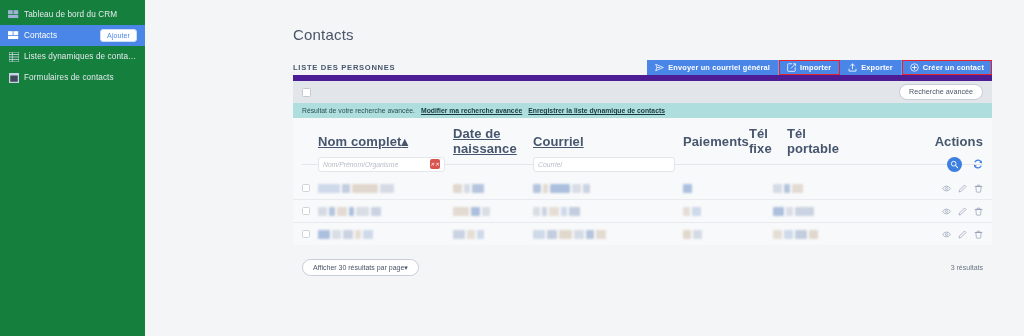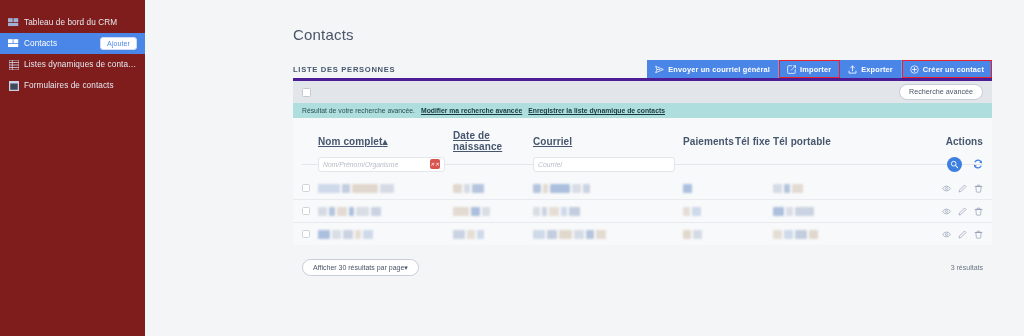--- a/index.html
+++ b/index.html
@@ -7,23 +7,23 @@
     width: 1024px; height: 336px;
     font-family: "Liberation Sans", sans-serif;
     background: #f4f5f7;
     overflow: hidden;
   }
   .app { position: relative; width: 1024px; height: 336px; display: flex; }
 
   
   .sidebar {
     width: 145px; height: 336px;
-    background: #7f1d1d;
+    background: #15803d;
     flex: 0 0 145px;
-    padding-top: 12px;
+    padding-top: 4px;
   }
   .side-item {
     display: flex; align-items: center;
     height: 21px;
     padding: 0 8px;
     color: #e6e9ef;
     font-size: 8.2px;
     letter-spacing: .1px;
     white-space: nowrap;
     position: relative;
@@ -53,21 +53,21 @@
   .content { padding: 26px 32px 0 148px; }
   .page-title {
     font-size: 15px; color: #4a5568; font-weight: 400;
     margin-bottom: 17px; letter-spacing: .2px;
   }
 
   
   .toolbar {
     display: flex; align-items: stretch;
     height: 21px;
-    border-bottom: 3px solid #4c1d95;
+    border-bottom: 6px solid #4c1d95;
     position: relative;
   }
   .list-title {
     font-size: 7.6px; font-weight: bold; letter-spacing: .7px;
     color: #46566e; display: flex; align-items: center;
     padding-right: 8px;
   }
   .tbtns { margin-left: auto; display: flex; align-items: stretch; padding-left: 20px; }
   .tbtn {
     display: flex; align-items: center; gap: 4px;
@@ -123,21 +123,21 @@
 
   
   .tbl { background: #f8f9fa; padding-top: 12px; }
   .row {
     display: flex; align-items: center;
     padding: 0 9px;
     min-height: 22px;
   }
   .head { height: 19px; }
   .head .cell {
-    font-size: 10px; color: #46566e; font-weight: bold; letter-spacing: .1px;
+    font-size: 13px; color: #46566e; font-weight: bold; letter-spacing: .1px;
   }
   .head .cell.link { text-decoration: underline; cursor: pointer; }
   .c-chk   { flex: 0 0 16px; }
   .c-name  { flex: 0 0 135px; }
   .c-birth { flex: 0 0 80px; }
   .c-mail  { flex: 0 0 150px; }
   .c-pay   { flex: 0 0 52px; }
   .c-tel   { flex: 0 0 38px; }
   .c-mob   { flex: 0 0 62px; }
   .c-act   { flex: 1; text-align: right; }

